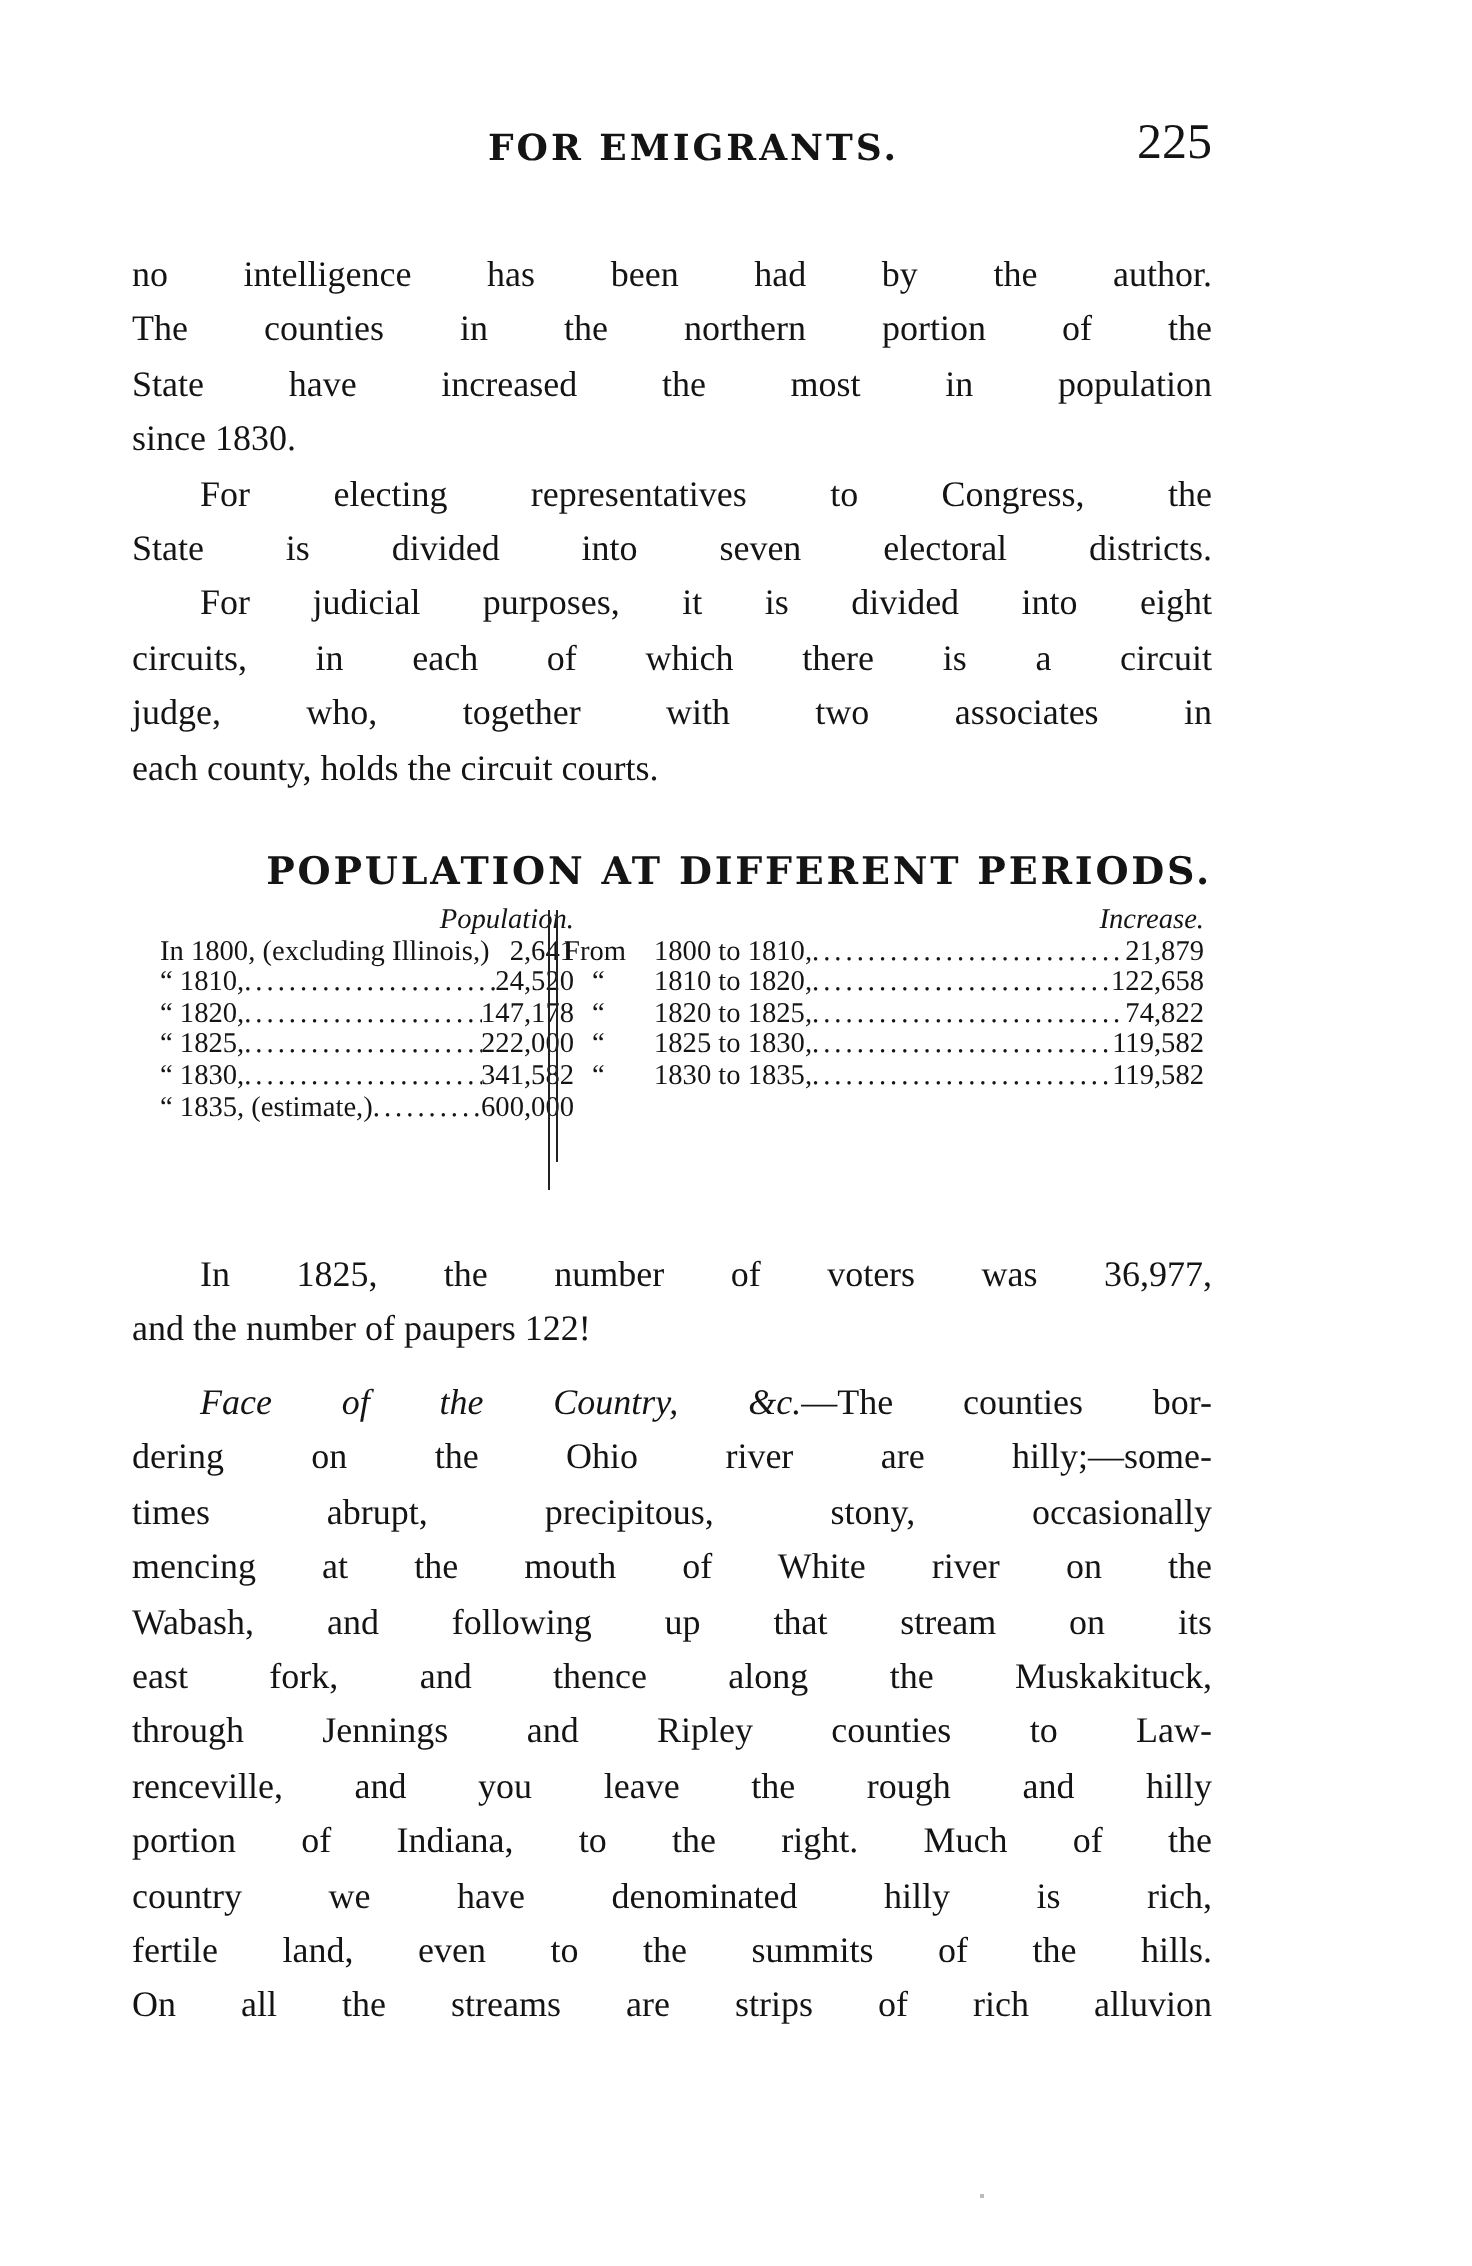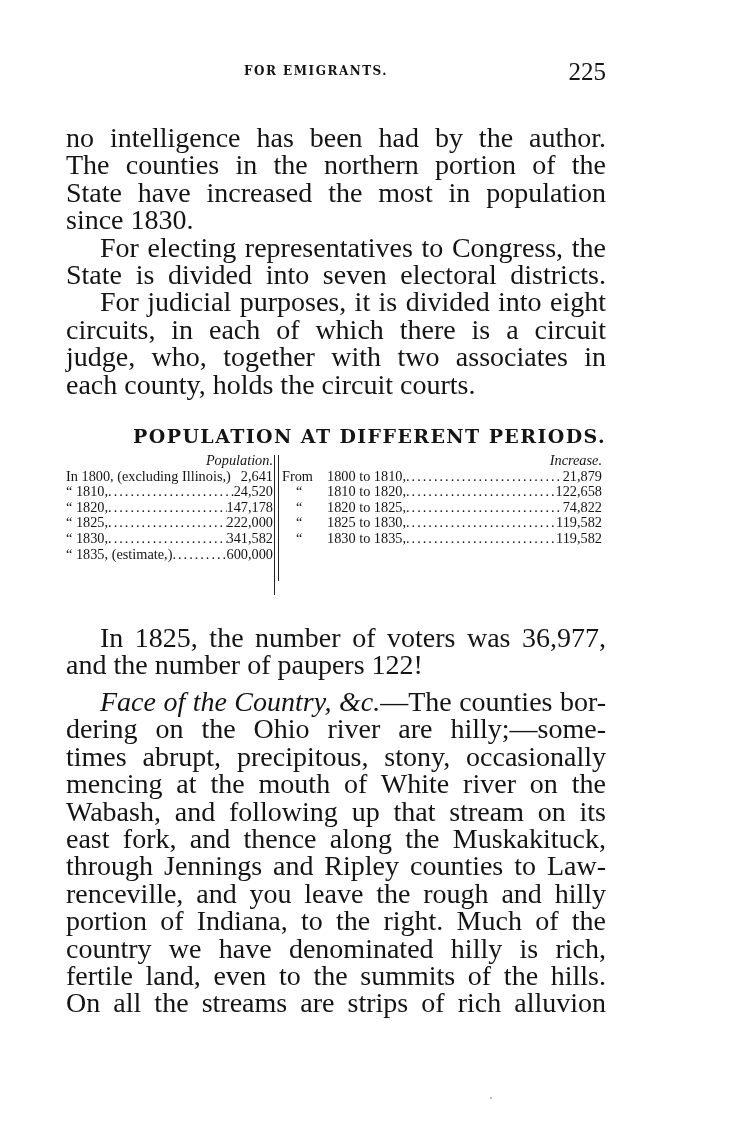--- a/index.html
+++ b/index.html
@@ -6,43 +6,43 @@
     body {
       width: 736px; height: 1133px; position: relative; overflow: hidden;
       font-family: "Liberation Serif", "DejaVu Serif", serif; color: #141414;
     }
     .page { position: absolute; left: 66px; top: 60px; width: 540px; }
     .running-head {
       position: relative; height: 32px;
     }
     .running-title {
       position: absolute; left: 178px; top: 4px;
-      font-family: "DejaVu Serif", serif; font-weight: bold; font-size: 12px; letter-spacing: 1.5px;
+      font-family: "DejaVu Serif", serif; font-weight: bold; font-size: 18px; letter-spacing: 1.5px;
     }
     .page-number {
       position: absolute; right: 0; top: -2px; font-size: 25px;
     }
     .para {
-      margin: 0; font-size: 28px; line-height: 27.4px; text-align: justify;
+      margin: 0; font-size: 18px; line-height: 27.4px; text-align: justify;
       text-align-last: auto;
     }
     .para.first { margin-top: 32px; }
     .line { display: block; text-align: justify; text-align-last: justify; white-space: nowrap; }
     .line.last { text-align-last: left; }
     .line.ind { padding-left: 34px; }
 
     .table-title {
       margin-top: 27px; text-align: right;
       font-family: "DejaVu Serif", serif; font-weight: bold; font-size: 19px; letter-spacing: 1.4px;
       padding-left: 22px;
     }
     .tables {
       position: relative; margin-top: 6px; height: 145px; font-size: 14.3px; line-height: 15.6px;
     }
-    .tbl-left { position: absolute; left: 0; top: 0; width: 207px; }
+    .tbl-left { position: absolute; left: 14px; top: 0; width: 207px; }
     .tbl-right { position: absolute; left: 216px; top: 0; width: 320px; }
     .col-head { font-style: italic; text-align: right; font-size: 14.3px; }
     .trow { display: flex; white-space: nowrap; }
     .trow .lbl { flex: 0 0 auto; }
     .trow .dots { flex: 1 1 auto; overflow: hidden; letter-spacing: 2px; }
     .trow .dots::before { content: "................................................................................"; }
     .trow .val { flex: 0 0 auto; text-align: right; }
     .rule { position: absolute; top: 2px; width: 1.4px; background: #222; }
     .rule.a { left: 208px; height: 140px; }
     .rule.b { left: 212px; height: 126px; }

